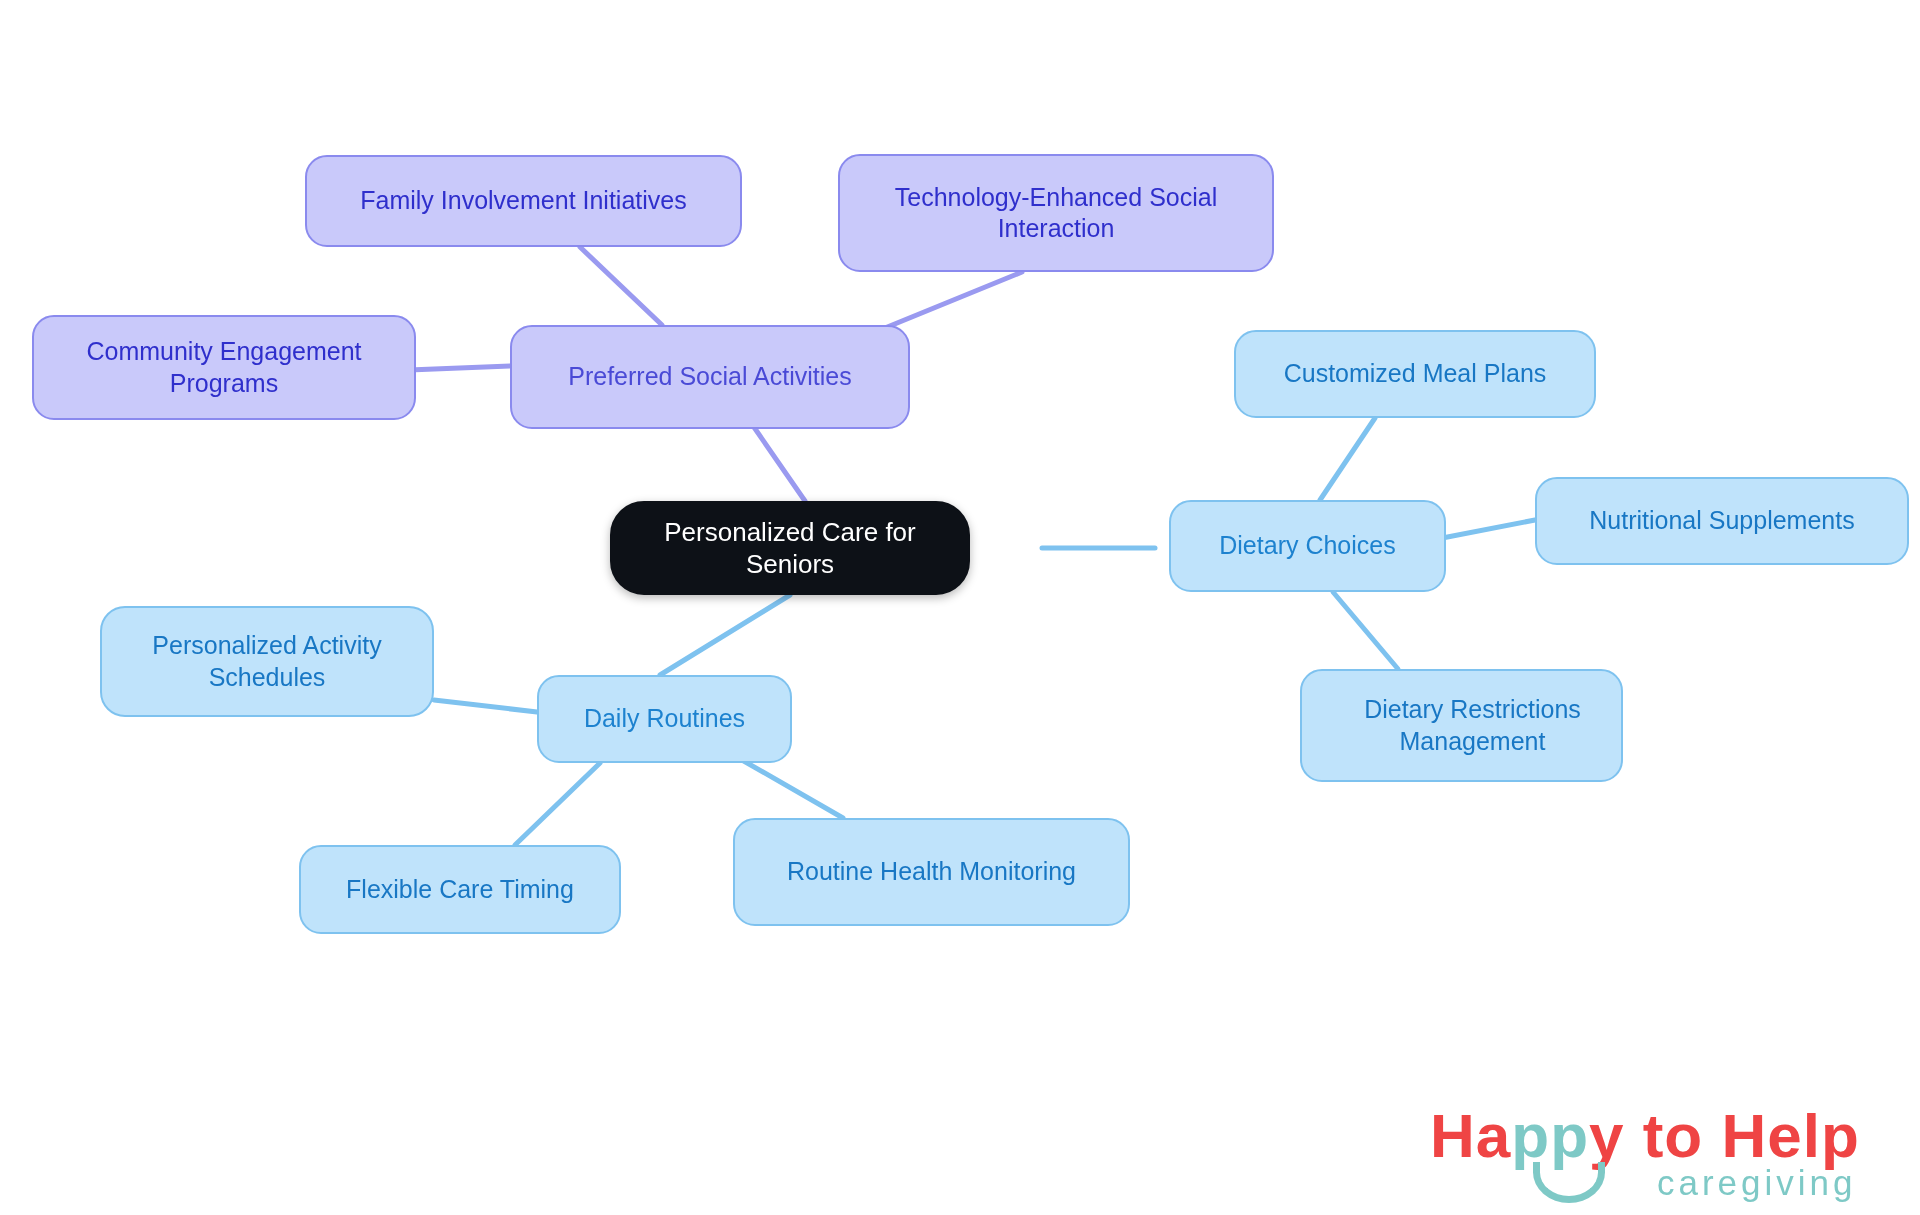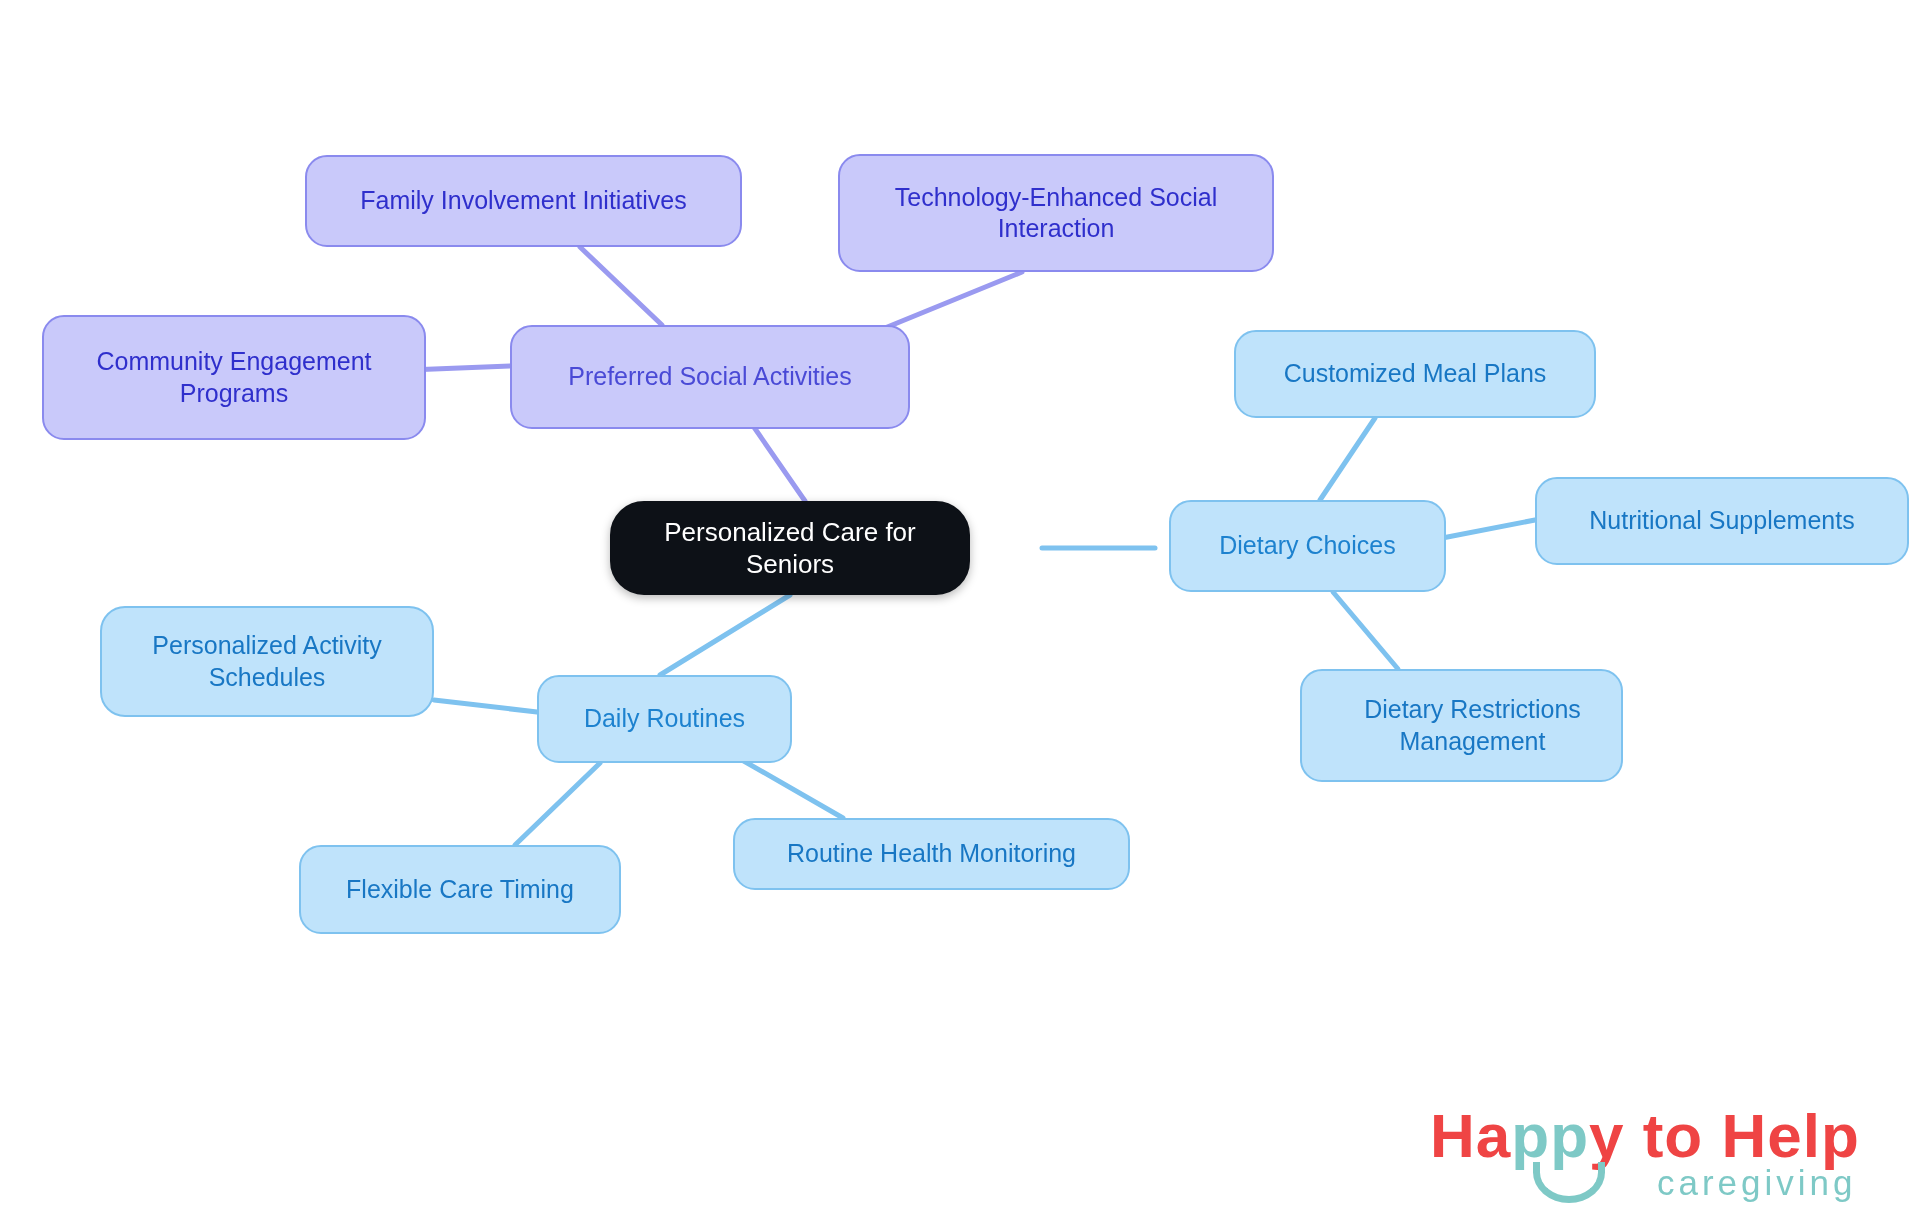--- a/index.html
+++ b/index.html
@@ -144,21 +144,21 @@
       <line x1="742" y1="760" x2="843" y2="818" stroke="#7ec2ef" stroke-width="5" stroke-linecap="round"></line>
     </svg>
 
   <div class="node root" style="left: 610px; top: 501px; width: 360px; height: 94px;">
     <span>Personalized Care for Seniors</span>
   </div>
 
   <div class="node purple-branch" style="left: 510px; top: 325px; width: 400px; height: 104px; text-align: center;">
     <span>Preferred Social Activities</span>
   </div>
-  <div class="node purple" style="left: 42px; top: 315px; width: 384px; height: 125px;">
+  <div class="node purple" style="left: 32px; top: 315px; width: 384px; height: 105px;">
     <span>Community Engagement
 Programs</span>
   </div>
   <div class="node purple" style="left: 305px; top: 155px; width: 437px; height: 92px;">
     <span>Family Involvement Initiatives</span>
   </div>
   <div class="node purple" style="left: 838px; top: 154px; width: 436px; height: 118px;">
     <span>Technology-Enhanced Social
 Interaction</span>
   </div>
@@ -180,21 +180,21 @@
   <div class="node blue-branch" style="left: 537px; top: 675px; width: 255px; height: 88px;">
     <span>Daily Routines</span>
   </div>
   <div class="node blue" style="left: 100px; top: 606px; width: 334px; height: 111px; border-radius: 25px;">
     <span>Personalized Activity
 Schedules</span>
   </div>
   <div class="node blue" style="left: 299px; top: 845px; width: 322px; height: 89px;">
     <span>Flexible Care Timing</span>
   </div>
-  <div class="node blue" style="left: 733px; top: 818px; width: 397px; height: 72px;">
+  <div class="node blue" style="left: 733px; top: 818px; width: 397px; height: 108px;">
     <span>Routine Health Monitoring</span>
   </div>
 
   <div id="logo">
     <div id="logo-wordmark"><span class="logo-coral">Ha</span><span class="logo-teal">pp</span><span class="logo-coral">y to Help</span></div>
     <div id="logo-smile"></div>
     <div id="logo-sub">caregiving</div>
   </div>
 
 </div>

